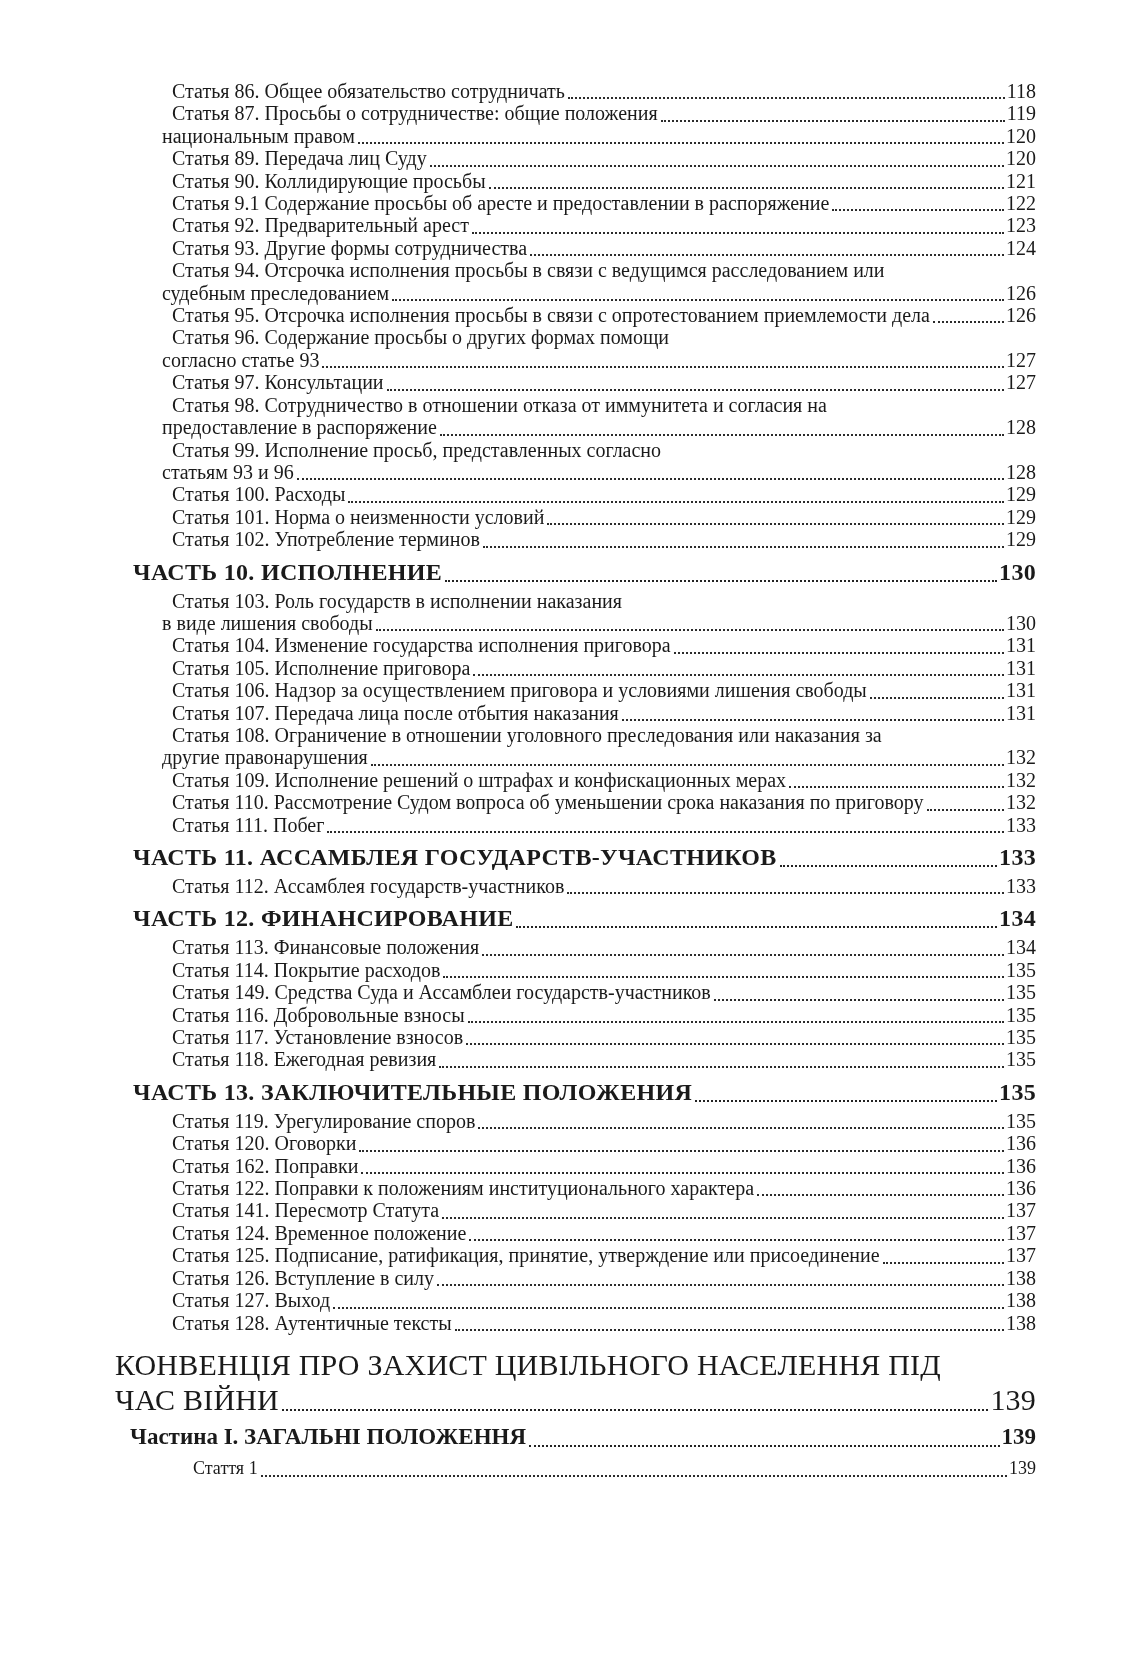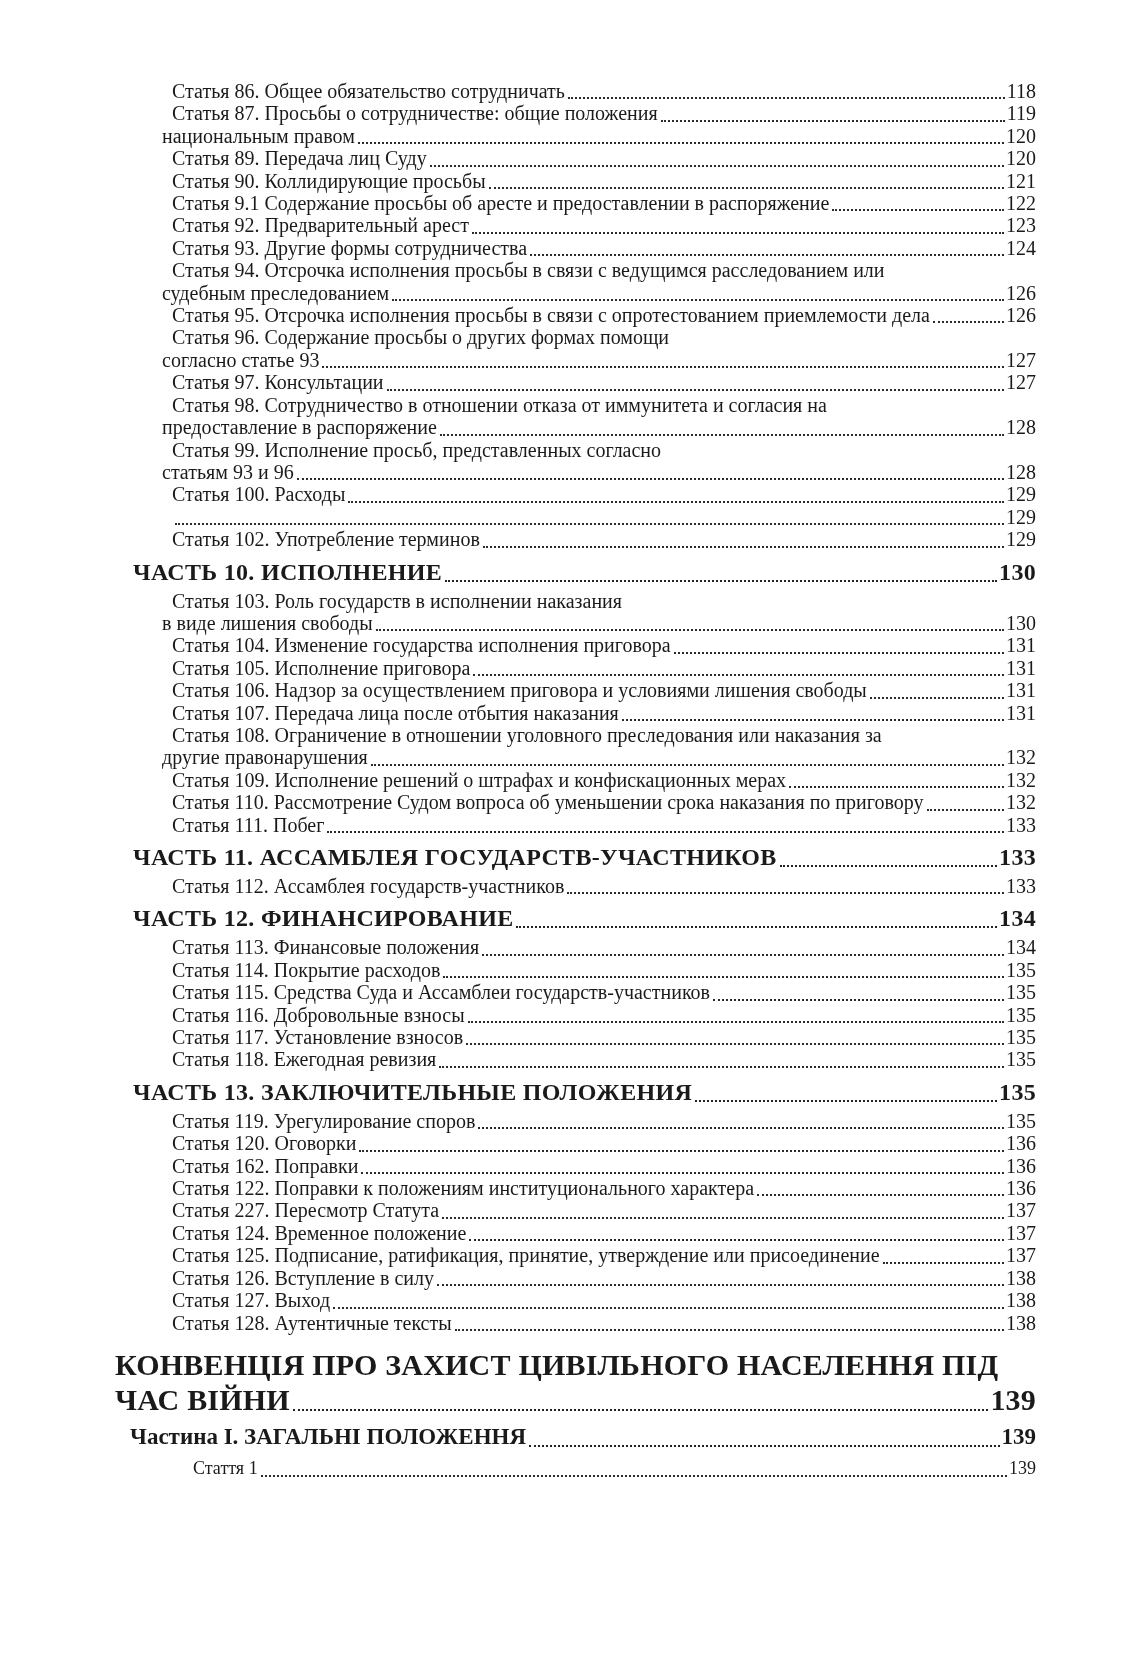--- a/index.html
+++ b/index.html
@@ -46,21 +46,21 @@
 
   
   .row.section {
     font-size: 23px; line-height: 30px; font-weight: bold;
     padding-left: 15px; margin: 5px 0 2px 0;
   }
   .row.section .dots { margin-bottom: 5px; border-bottom-color: #222; }
 
   
   .row.title {
-    font-size: 30px; line-height: 35px; font-weight: bold;
+    font-size: 30px; line-height: 35px; font-weight: normal;
     padding-left: 0; letter-spacing: 0.2px;
   }
   .row.title.first { margin-top: 13px; }
   .row.title.cont  { margin-bottom: 2px; }
   .row.title .dots { margin-bottom: 6px; border-bottom-color: #222; }
 
   
   .row.entry-sm { font-size: 18px; line-height: 24px; padding-left: 78px; margin-top: 4px; }
   .row.entry-sm .dots { margin-bottom: 3px; }
 </style>
@@ -150,20 +150,21 @@
         <span class="txt">статьям 93 и 96</span>
         <span class="dots"></span>
         <span class="pg">128</span>
       </div>
       <div class="row entry first">
         <span class="txt">Статья 100. Расходы</span>
         <span class="dots"></span>
         <span class="pg">129</span>
       </div>
       <div class="row entry first">
+        <span class="txt">Статья 101. Норма о неизменности условий</span>
         <span class="dots"></span>
         <span class="pg">129</span>
       </div>
       <div class="row entry first">
         <span class="txt">Статья 102. Употребление терминов</span>
         <span class="dots"></span>
         <span class="pg">129</span>
       </div>
       <div class="row part first">
         <span class="txt">ЧАСТЬ 10. ИСПОЛНЕНИЕ</span>
@@ -240,21 +241,21 @@
         <span class="txt">Статья 113. Финансовые положения</span>
         <span class="dots"></span>
         <span class="pg">134</span>
       </div>
       <div class="row entry first">
         <span class="txt">Статья 114. Покрытие расходов</span>
         <span class="dots"></span>
         <span class="pg">135</span>
       </div>
       <div class="row entry first">
-        <span class="txt">Статья 115. Средства Суда и Ассамблеи государств-участников</span>
+        <span class="txt">Статья 149. Средства Суда и Ассамблеи государств-участников</span>
         <span class="dots"></span>
         <span class="pg">135</span>
       </div>
       <div class="row entry first">
         <span class="txt">Статья 116. Добровольные взносы</span>
         <span class="dots"></span>
         <span class="pg">135</span>
       </div>
       <div class="row entry first">
         <span class="txt">Статья 117. Установление взносов</span>
@@ -285,21 +286,21 @@
         <span class="txt">Статья 162. Поправки</span>
         <span class="dots"></span>
         <span class="pg">136</span>
       </div>
       <div class="row entry first">
         <span class="txt">Статья 122. Поправки к положениям институционального характера</span>
         <span class="dots"></span>
         <span class="pg">136</span>
       </div>
       <div class="row entry first">
-        <span class="txt">Статья 227. Пересмотр Статута</span>
+        <span class="txt">Статья 141. Пересмотр Статута</span>
         <span class="dots"></span>
         <span class="pg">137</span>
       </div>
       <div class="row entry first">
         <span class="txt">Статья 124. Временное положение</span>
         <span class="dots"></span>
         <span class="pg">137</span>
       </div>
       <div class="row entry first">
         <span class="txt">Статья 125. Подписание, ратификация, принятие, утверждение или присоединение</span>

